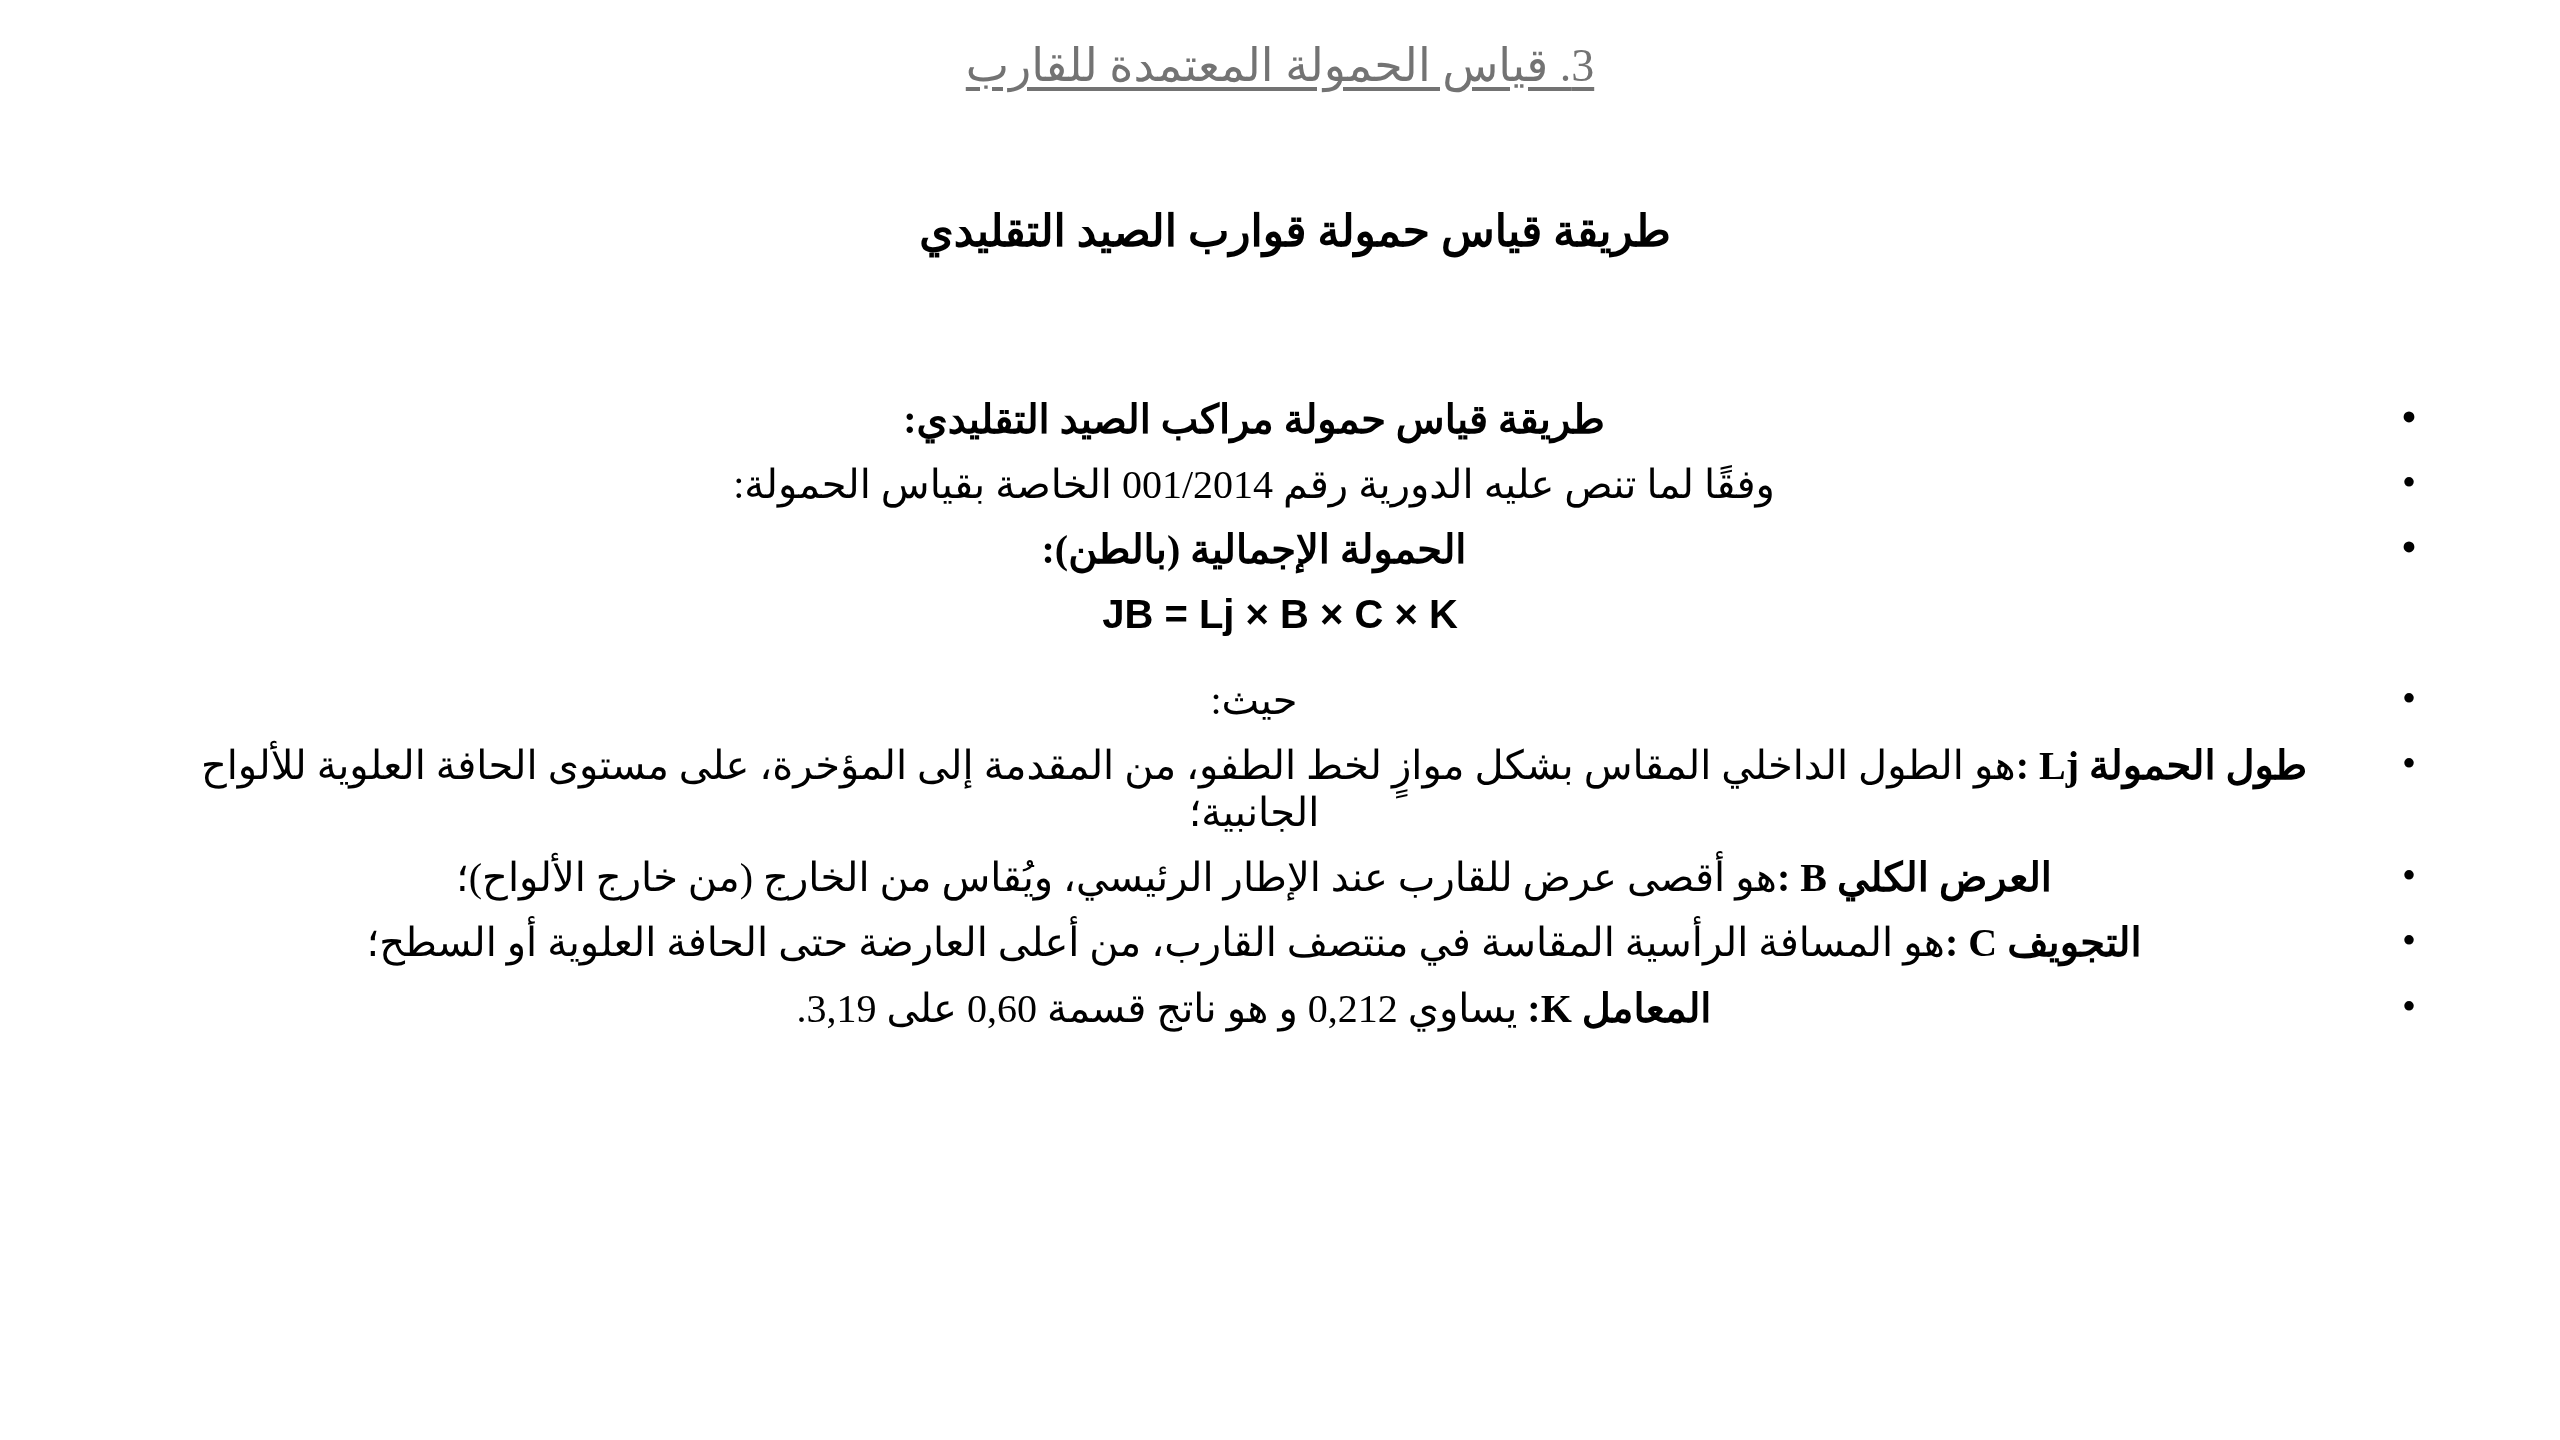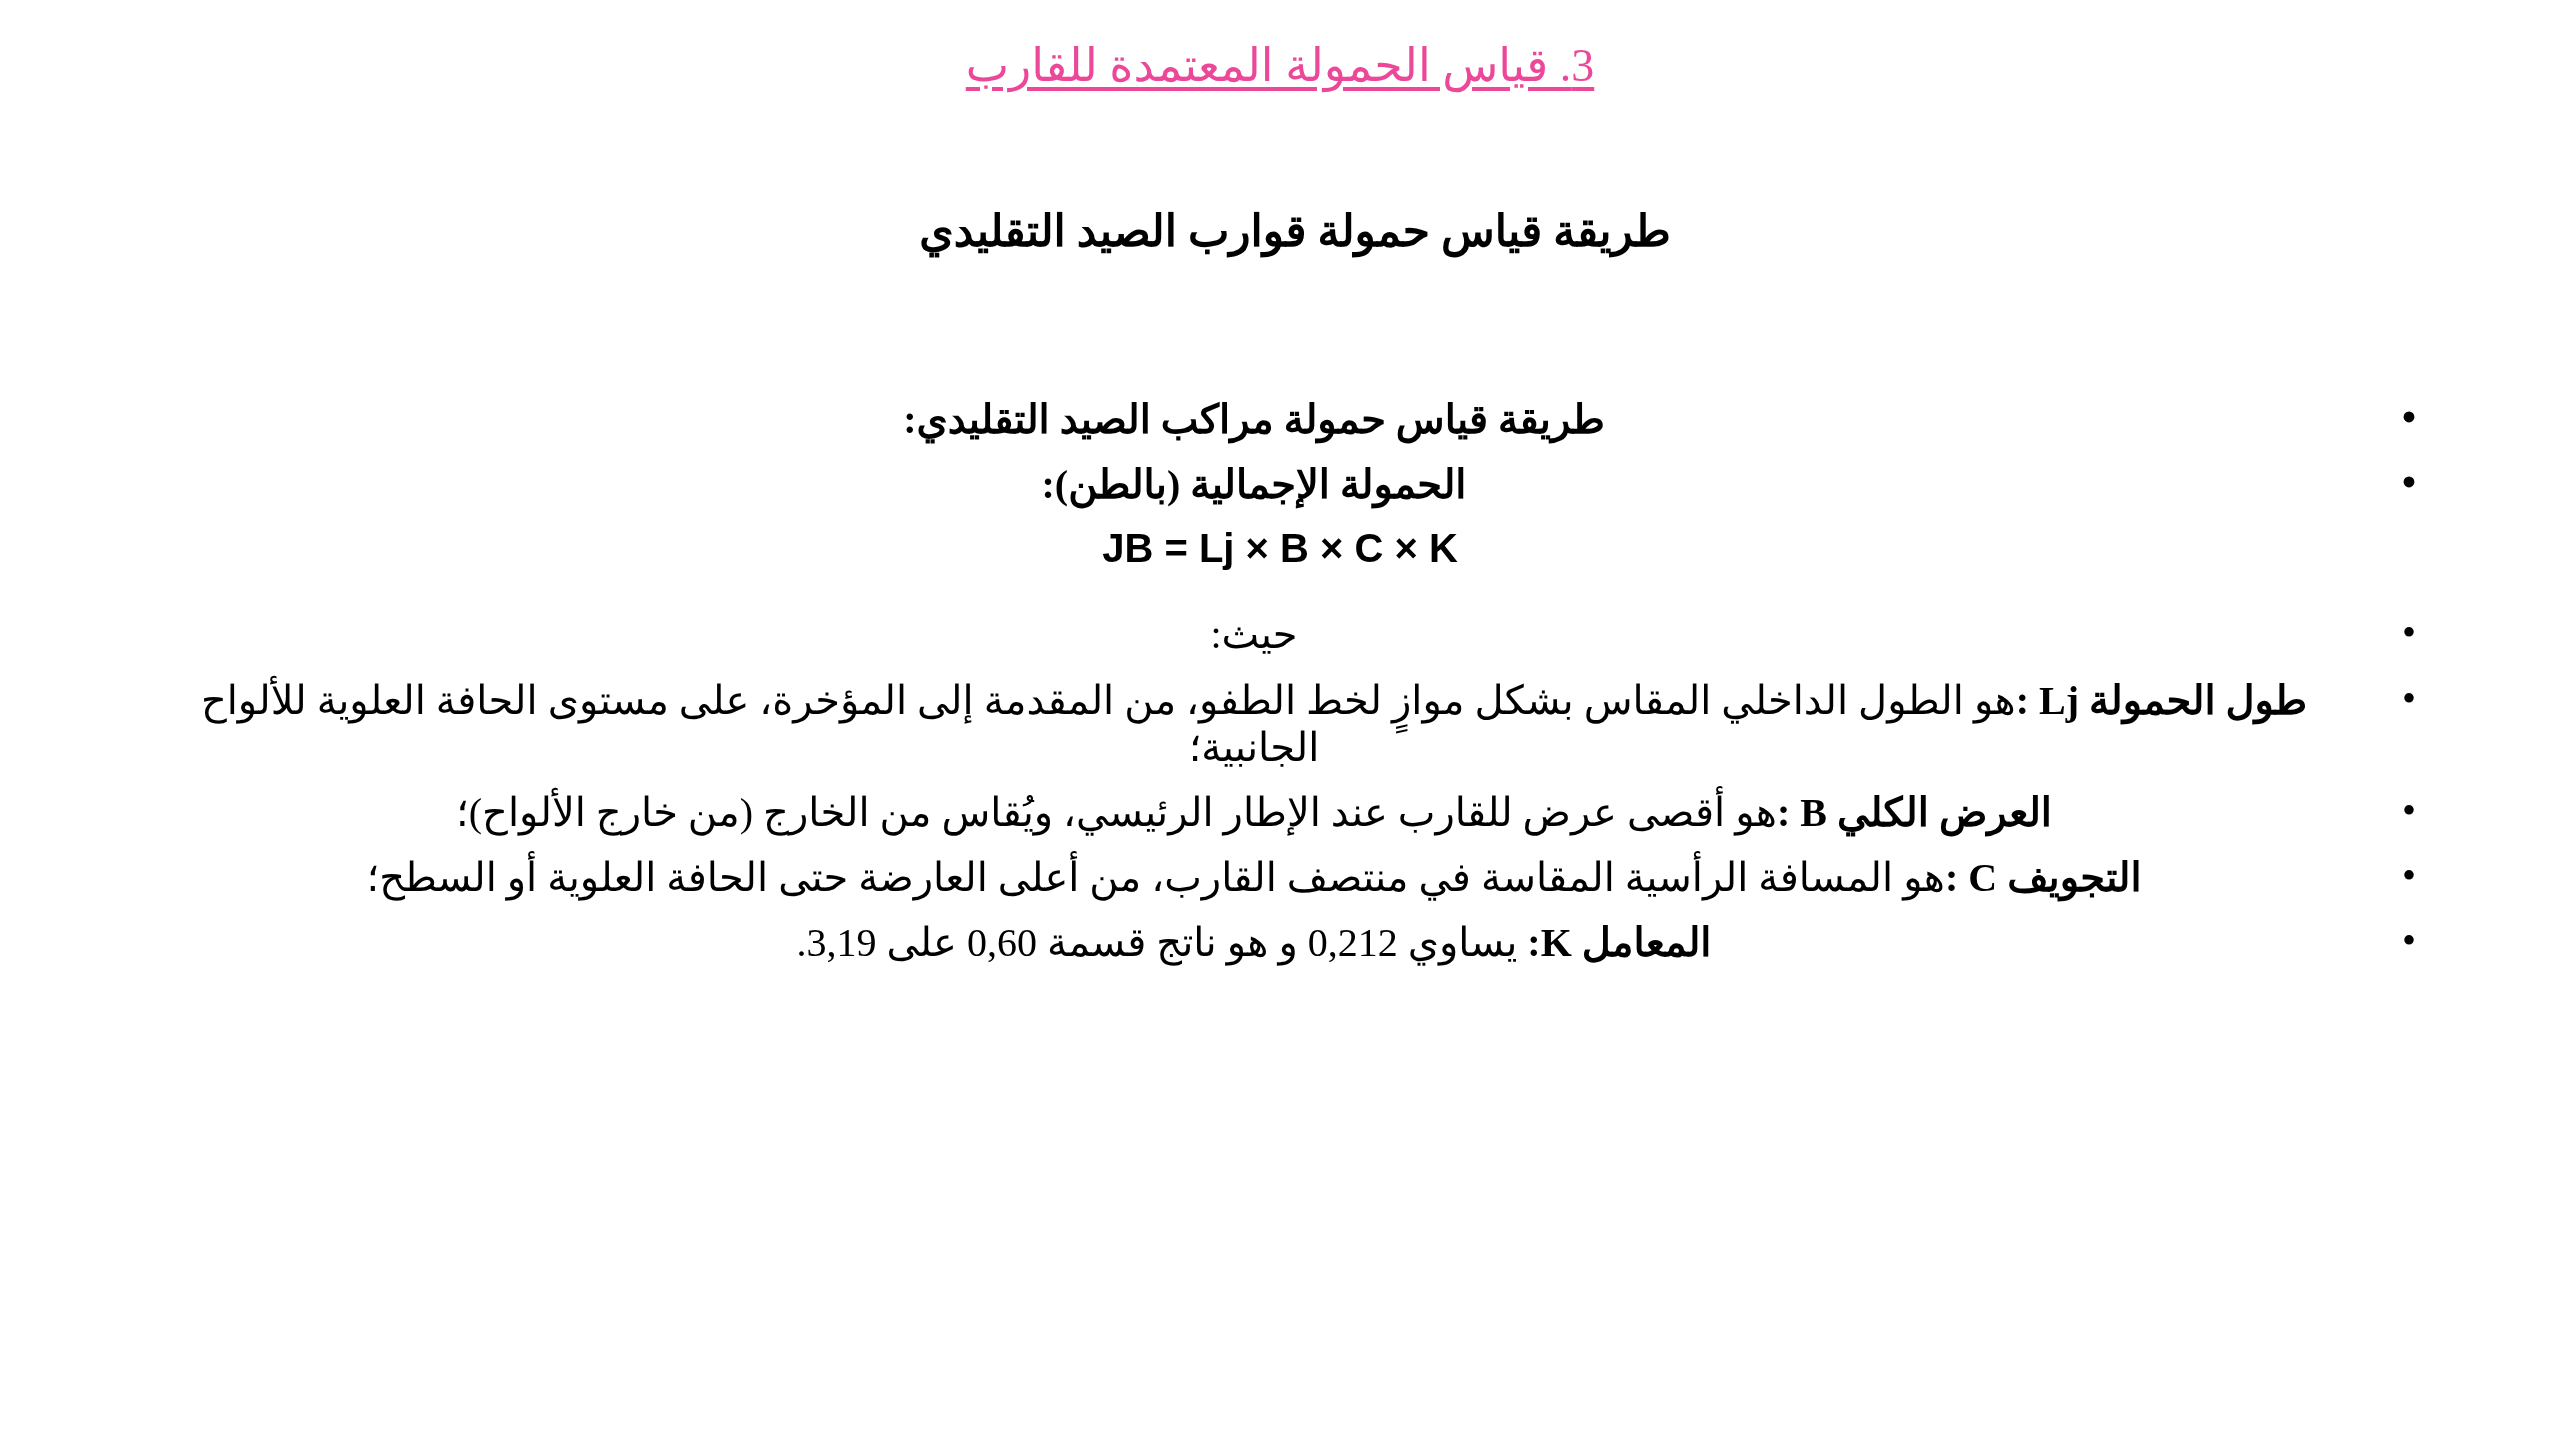--- a/index.html
+++ b/index.html
@@ -21,21 +21,21 @@
     box-sizing: border-box;
     padding: 0;
   }
   .slide-title {
     position: absolute;
     top: 38px;
     left: 0;
     right: 0;
     text-align: center;
     font-size: 46px;
-    color: #ec4899;
+    color: #737373;
     font-family: "Liberation Serif", "DejaVu Serif", serif;
     direction: rtl;
   }
   .slide-title .underline-span {
     text-decoration: underline;
     text-underline-offset: 6px;
   }
   .subtitle {
     position: absolute;
     top: 205px;
@@ -107,20 +107,23 @@
 
   <div class="subtitle">طريقة قياس حمولة قوارب الصيد التقليدي</div>
 
   <div class="content">
     <ul class="bullets">
 
       <li class="b1 bold">
         <span>طريقة قياس حمولة مراكب الصيد التقليدي:</span>
       </li>
 
+      <li class="b2">
+        <span>وفقًا لما تنص عليه الدورية رقم 001/2014 الخاصة بقياس الحمولة:</span>
+      </li>
 
       <li class="b3 bold">
         <span>الحمولة الإجمالية (بالطن):</span>
       </li>
     </ul>
 
     <div class="formula">JB = Lj × B × C × K</div>
 
     <ul class="bullets">
       <li class="b4">

